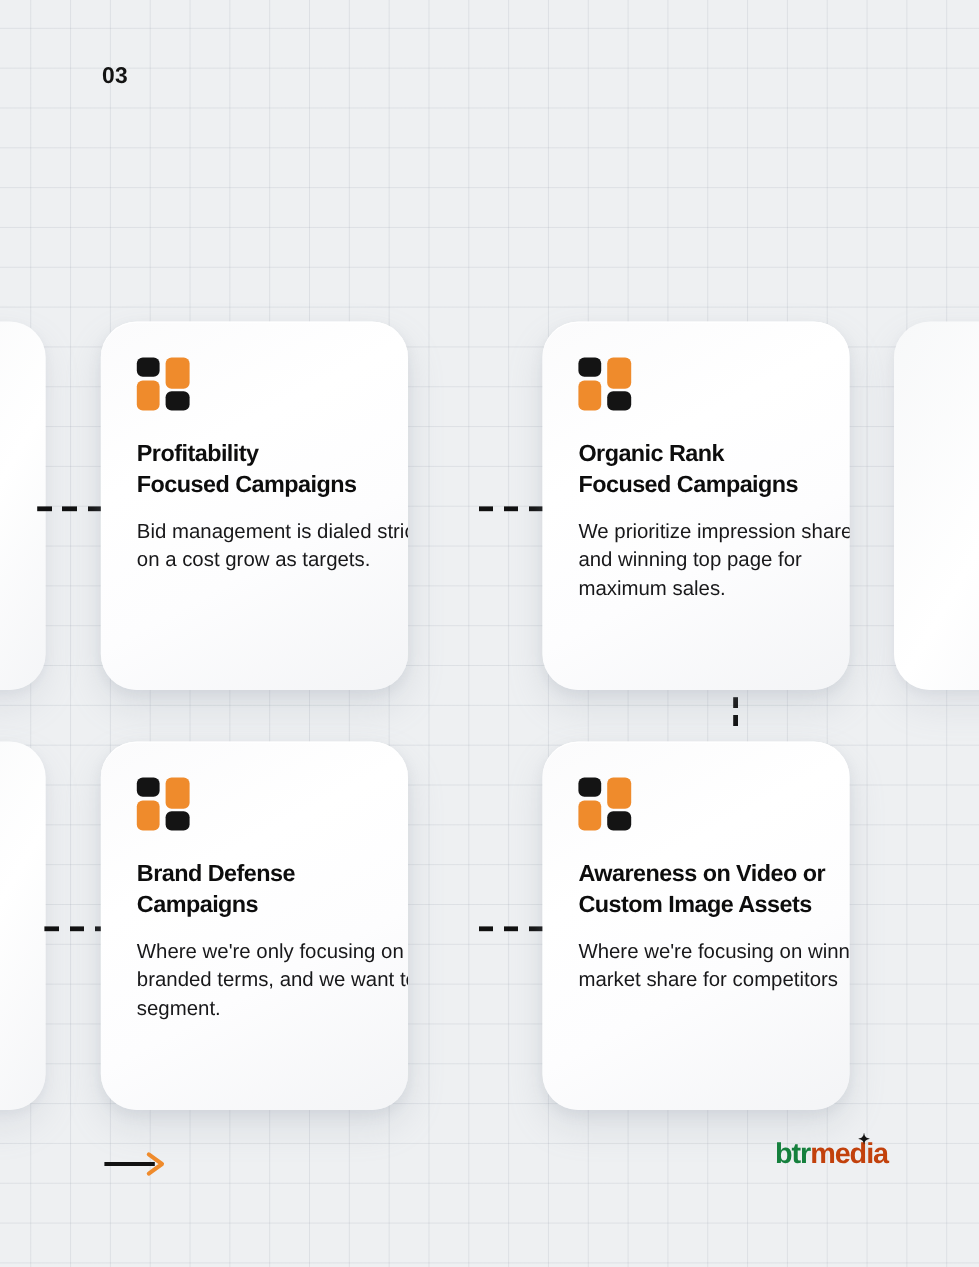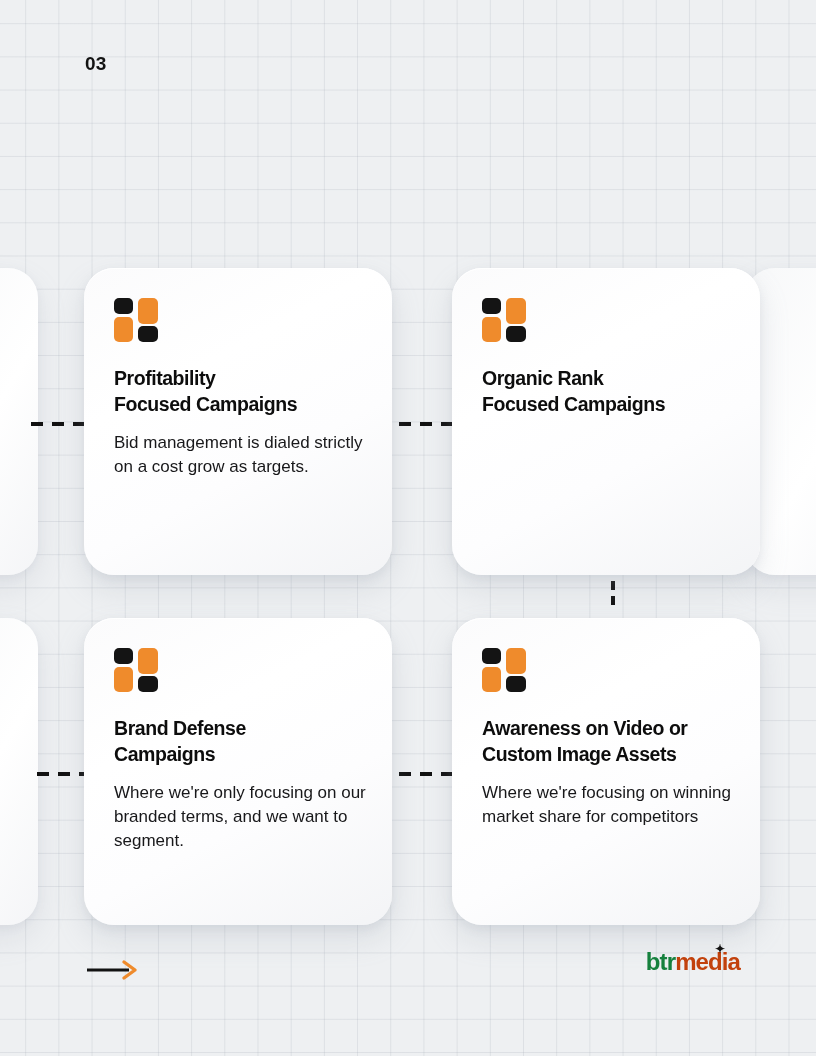--- a/index.html
+++ b/index.html
@@ -70,21 +70,21 @@
     border-radius: 30px;
     background:
       linear-gradient(152deg, #fbfbfc 0%, #ffffff 34%, #fdfdfe 62%, #f3f4f6 100%);
     box-shadow:
       0 14px 30px rgba(140,150,165,0.20),
       0 4px 10px rgba(140,150,165,0.13),
       inset 0 1px 0 rgba(255,255,255,0.95);
     overflow: hidden;
   }
 
-  .card-main { width: 308px; height: 307px; }
+  .card-main { width: 256px; height: 307px; }
 
   .card-r1c1 { left: 84px;  top: 268px; }
   .card-r1c2 { left: 452px; top: 268px; }
   .card-r2c1 { left: 84px;  top: 618px; }
   .card-r2c2 { left: 452px; top: 618px; }
 
   
   .card-ghost {
     width: 128px;
     height: 307px;
@@ -226,20 +226,21 @@
 
   <div class="card card-main card-r1c2">
     <div class="card-icon">
       <span class="blk tl"></span>
         <span class="blk tr"></span>
       <span class="blk bl"></span>
         <span class="blk br"></span>
     </div>
     <div class="card-title">Organic Rank
 Focused Campaigns</div>
+    <div class="card-body">We prioritize impression share and winning top page for maximum sales.</div>
   </div>
 
   <div class="card card-main card-r2c1">
     <div class="card-icon">
       <span class="blk tl"></span>
         <span class="blk tr"></span>
       <span class="blk bl"></span>
         <span class="blk br"></span>
     </div>
     <div class="card-title">Brand Defense

